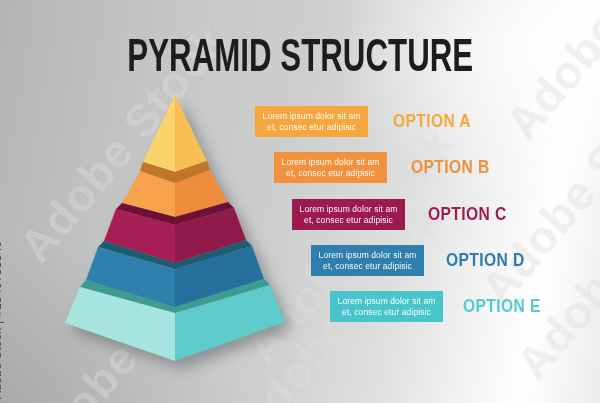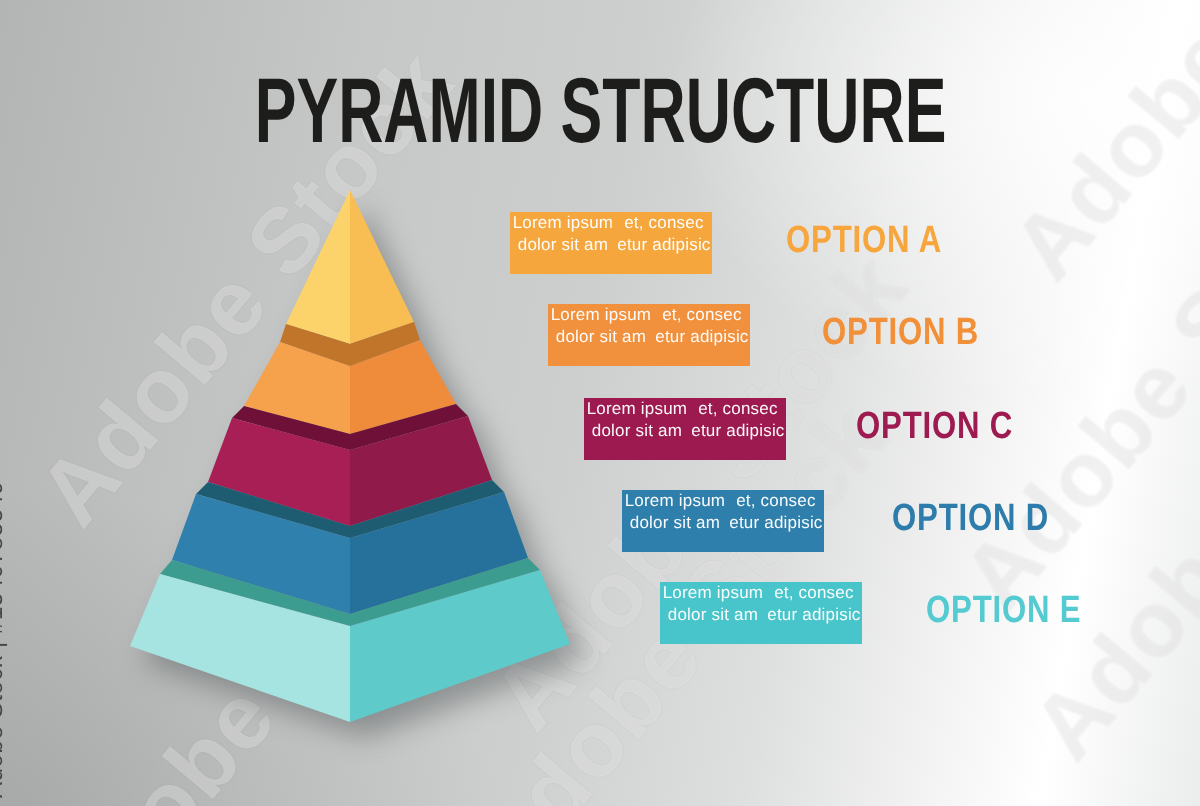--- a/index.html
+++ b/index.html
@@ -23,21 +23,21 @@
       letter-spacing:0.3px;}
   
   .title-wrap{position:absolute;left:0;top:28px;width:600px;text-align:center;}
   .title{display:inline-block;font-size:46px;font-weight:bold;color:#1d1d1b;
       letter-spacing:0px;transform:scaleX(0.68);transform-origin:center;
       white-space:nowrap;}
   
   .pyr{position:absolute;left:0;top:0;
       filter:drop-shadow(7px 8px 7px rgba(70,75,78,0.45));}
   
-  .opt-box{position:absolute;width:101px;height:31px;display:flex;flex-direction:row;
+  .opt-box{position:absolute;width:113px;height:31px;display:flex;flex-direction:column;
       justify-content:center;text-align:center;color:rgba(255,255,255,0.97);
       font-size:8.5px;line-height:10.5px;letter-spacing:0.1px;}
   .opt-label{position:absolute;font-size:19px;font-weight:bold;white-space:nowrap;
       transform:scaleX(0.82);transform-origin:left center;letter-spacing:0.5px;}
 </style>
 </head>
 <body>
 
 <div class="bg"></div>
 <div class="bg-glare"></div>

